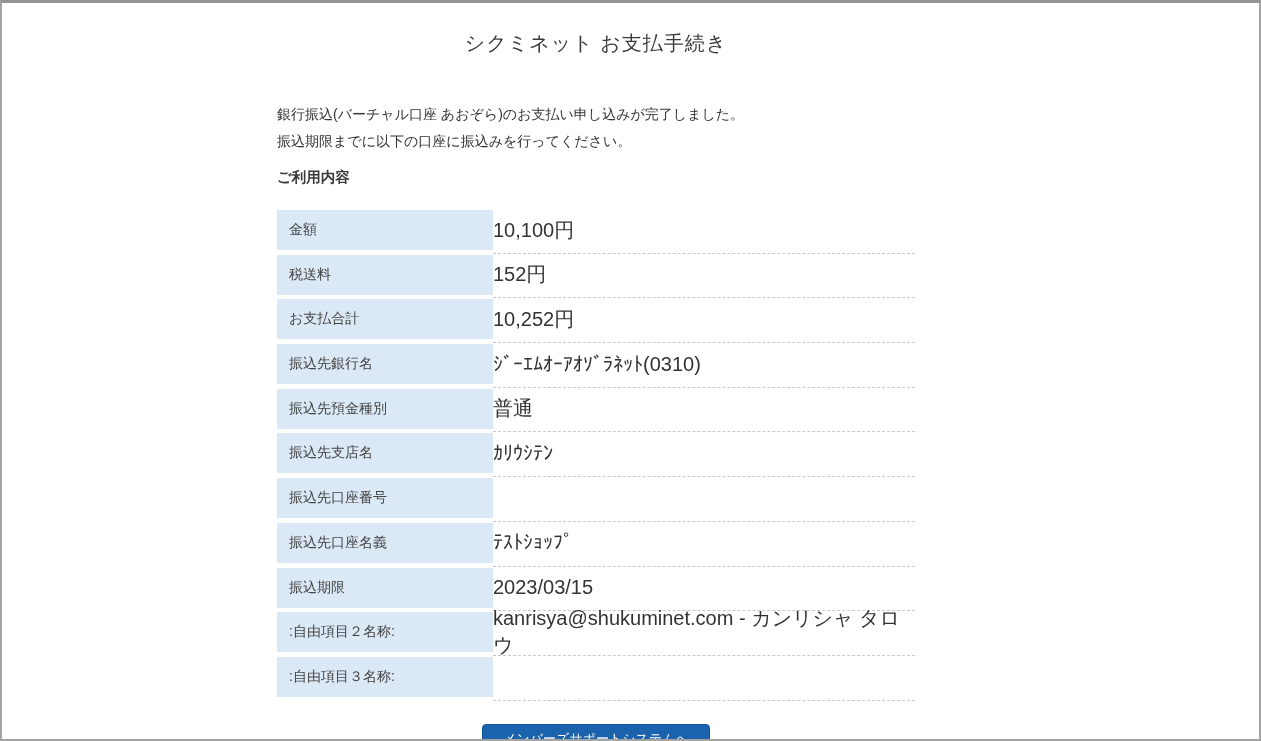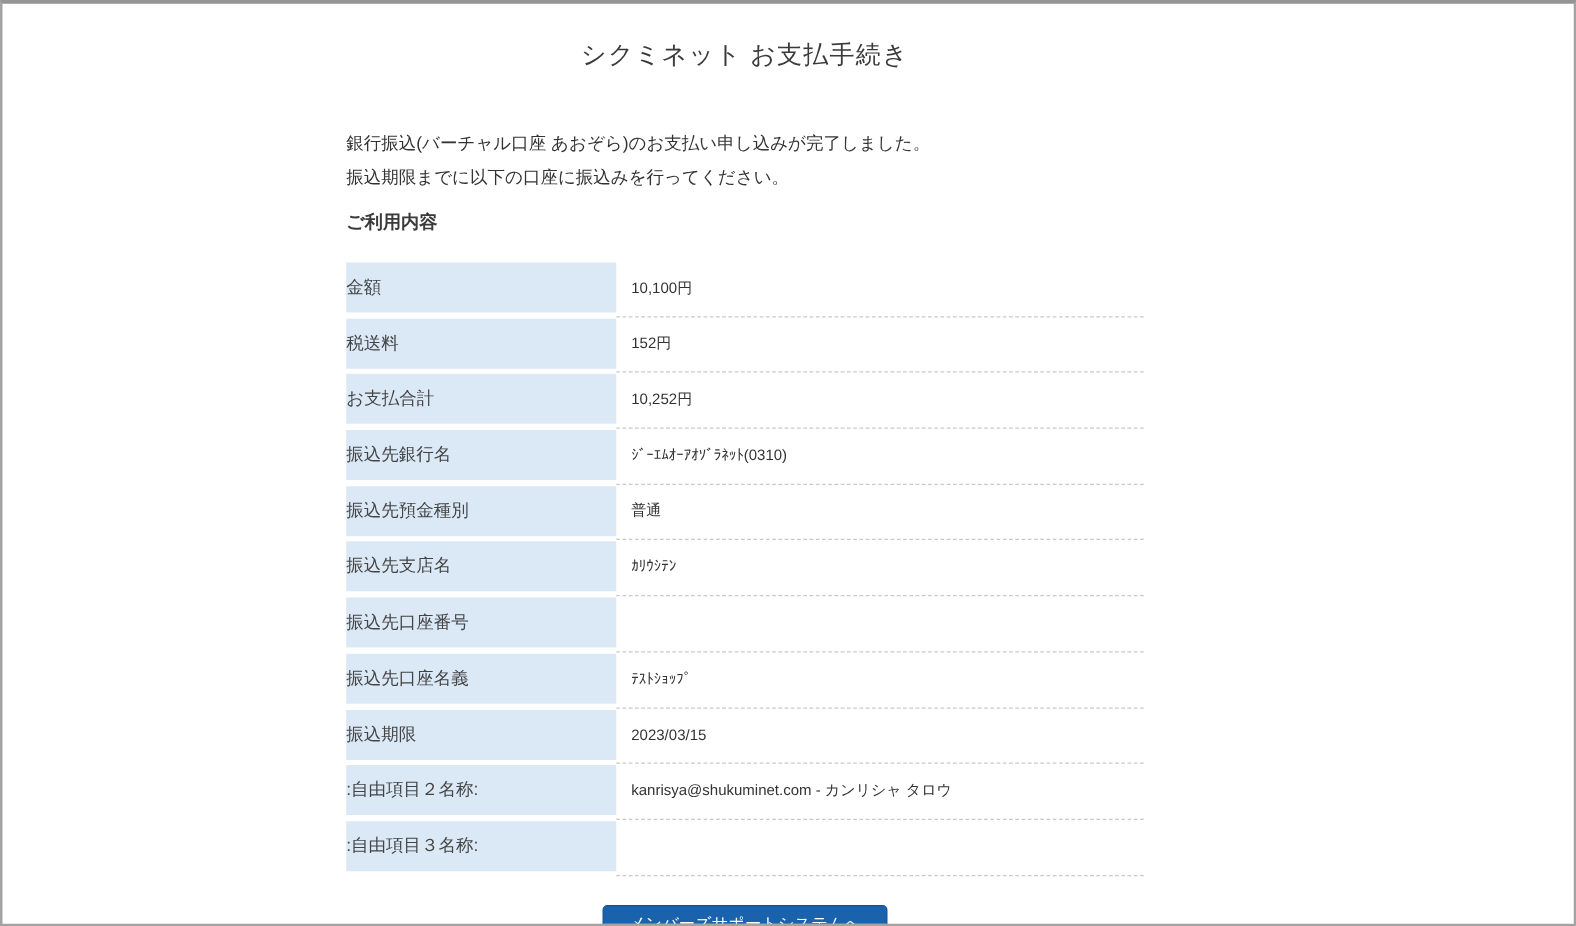--- a/index.html
+++ b/index.html
@@ -66,31 +66,32 @@
     bottom: 1px;
     border-bottom: 1px dashed #c9c9c9;
   }
 
   .cell-label {
     width: 216px;
     height: 40px;
     background: #dbe9f7;
     display: flex;
     align-items: center;
+    padding-left: 12px;
     font-size: 14px;
     color: #444444;
   }
 
   .cell-value {
     flex: 1;
     height: 40px;
     display: flex;
     align-items: center;
-    padding-left: 12px;
-    font-size: 12px;
+    padding-left: 0;
+    font-size: 20px;
     color: #333333;
   }
 
   .button-wrap {
     margin-top: 22px;
     text-align: center;
   }
 
   .btn {
     display: inline-block;

